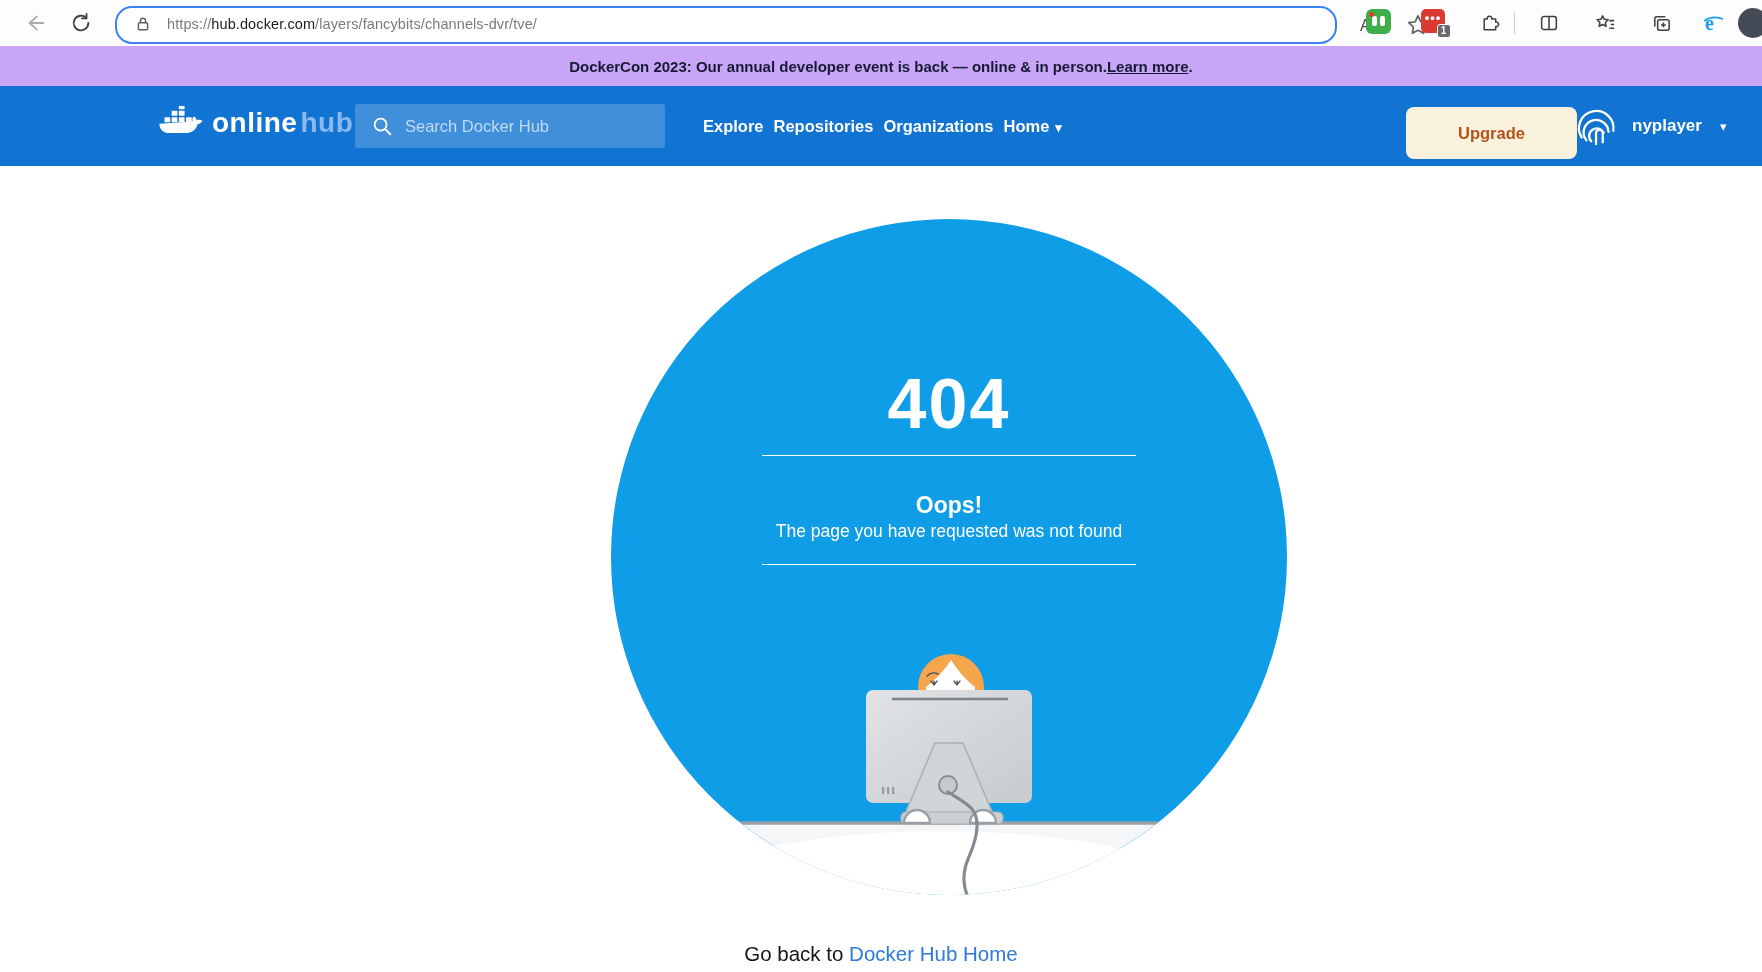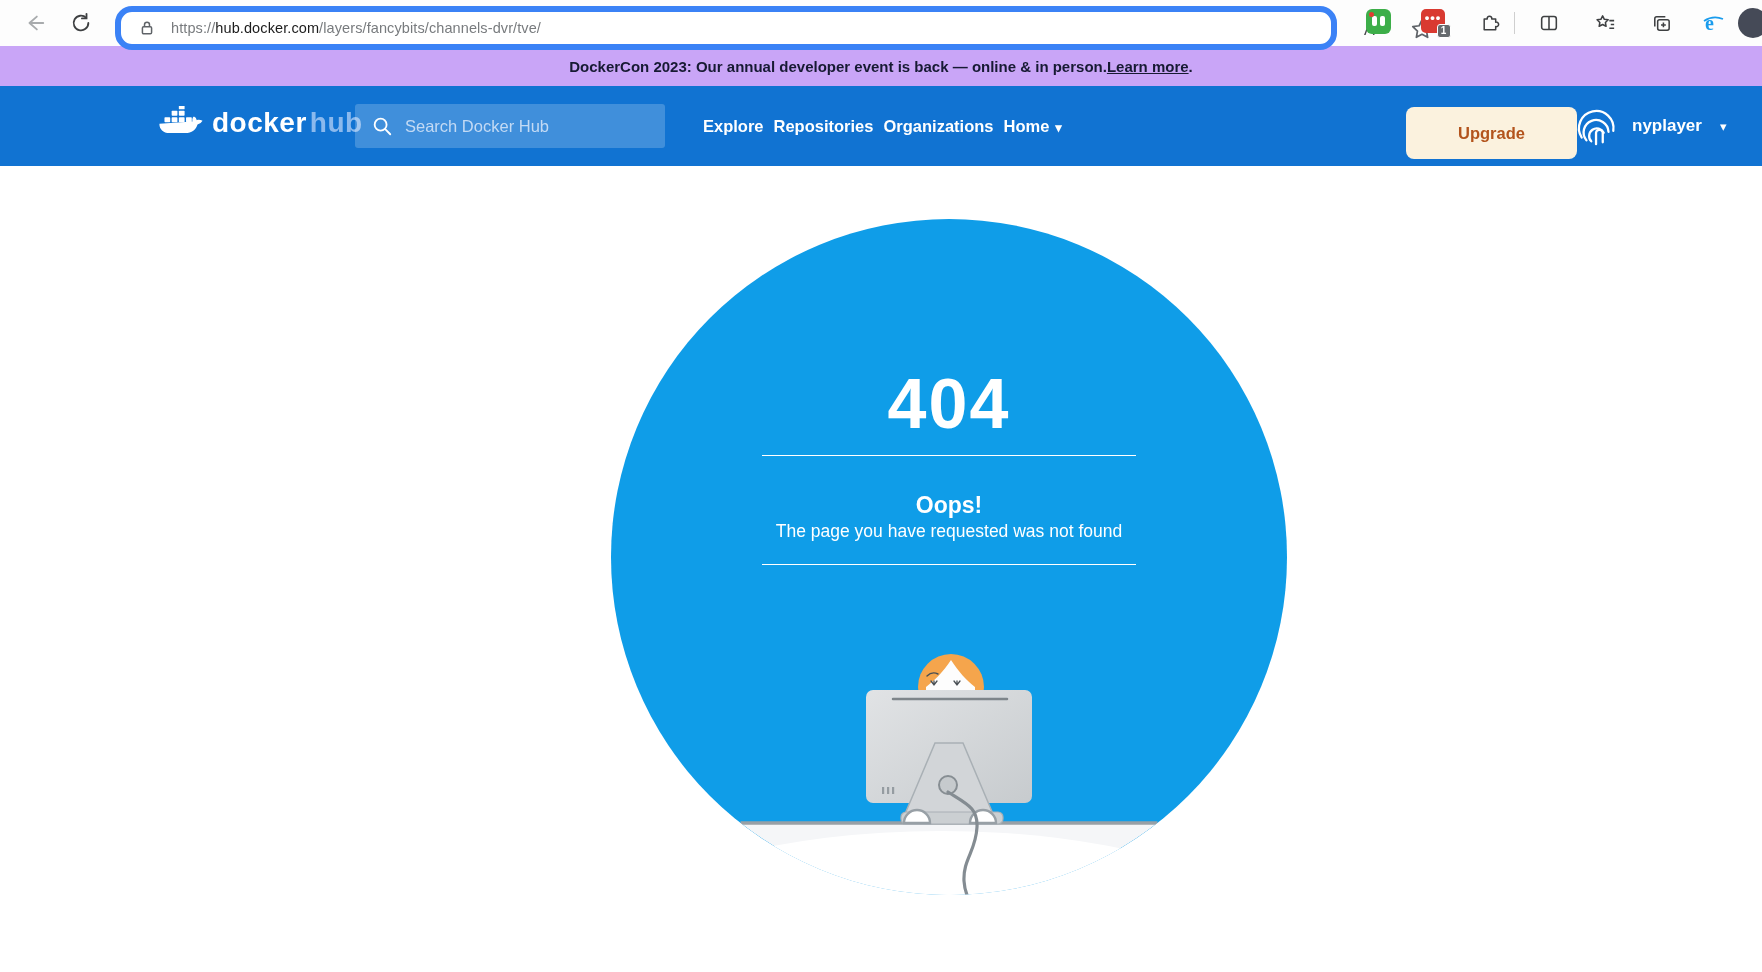--- a/index.html
+++ b/index.html
@@ -3,22 +3,22 @@
 <meta charset="utf-8">
 <style>
   * { margin:0; padding:0; box-sizing:border-box; }
   html,body { width:1762px; height:972px; overflow:hidden; background:#fff;
               font-family:"Liberation Sans", sans-serif; }
 
   
   .browser-bar { position:relative; width:1762px; height:46px; background:#fdfdfd; }
   .bb-icon { position:absolute; top:10px; width:26px; height:26px; display:flex;
              align-items:center; justify-content:center; }
-  .url-pill { position:absolute; left:115px; top:6px; width:1222px; height:44px;
-              background:#fff; border:6px solid #3b82f6; border-radius:17px; }
+  .url-pill { position:absolute; left:115px; top:6px; width:1222px; height:38px;
+              background:#fff; border:2px solid #3b82f6; border-radius:17px; }
   .url-text { position:absolute; left:50px; top:8px; font-size:14.5px; color:#787b7e;
               white-space:nowrap; letter-spacing:.1px; }
   .url-text .domain { color:#1c1c1c; }
   .pill-lock { position:absolute; left:16px; top:6px; }
   .pill-right-icon { position:absolute; top:4px; }
   .ext-green { position:absolute; left:1366px; top:9px; width:25px; height:25px;
                background:#3dae49; border-radius:6px; }
   .ext-green .eye { position:absolute; top:7px; width:5px; height:10px; background:#fff; border-radius:2px; }
   .ext-green .dot { position:absolute; left:3px; top:3px; width:5px; height:5px; background:#e23c32; border-radius:50%; }
   .ext-red { position:absolute; left:1421px; top:9px; width:24px; height:24px;
@@ -166,21 +166,21 @@
         <rect x="9" y="15" width="8" height="7" rx="1"></rect>
         <rect x="19" y="15" width="8" height="7" rx="1"></rect>
         <rect x="29" y="15" width="8" height="7" rx="1"></rect>
         <rect x="39" y="15" width="8" height="7" rx="1"></rect>
         <rect x="19" y="6" width="8" height="7" rx="1"></rect>
         <rect x="29" y="6" width="8" height="7" rx="1"></rect>
         <rect x="29" y="-3" width="8" height="7" rx="1"></rect>
         <path d="M2 25 c0 6 5 12 14 12 h22 c9 0 15 -5 17 -12 q5 -1 7 -5 c-3 -2 -6 -2 -8 -1 q-1 -4 -4 -5 q-3 2 -2 7 L2 24 Z"></path>
       </g>
     </svg>
-    <div class="logo-text"><span>docker</span><span class="hub">hub</span></div>
+    <div class="logo-text"><span>online</span><span class="hub">hub</span></div>
   </div>
 
   <div class="searchbox">
     <svg width="22" height="22" viewBox="0 0 24 24" fill="none" stroke="#fff" stroke-width="2" style="margin:0 12px 0 16px">
         <circle cx="10.5" cy="10.5" r="6.5"></circle>
         <path d="M15.5 15.5 L21 21" stroke-linecap="round"></path>
       </svg>
     <input type="text" placeholder="Search Docker Hub" style="">
   </div>
 
@@ -251,13 +251,16 @@
 
     <div class="err-stack">
       <div class="err-code">404</div>
       <hr class="err-hr">
       <div class="err-title">Oops!</div>
       <div class="err-msg">The page you have requested was not found</div>
       <hr class="err-hr" style="margin-top:22px">
     </div>
   </div>
 
+  <div class="footer-line">
+    <span>Go back to </span><a>Docker Hub Home</a>
+  </div>
 </div>
 
 </body></html>

